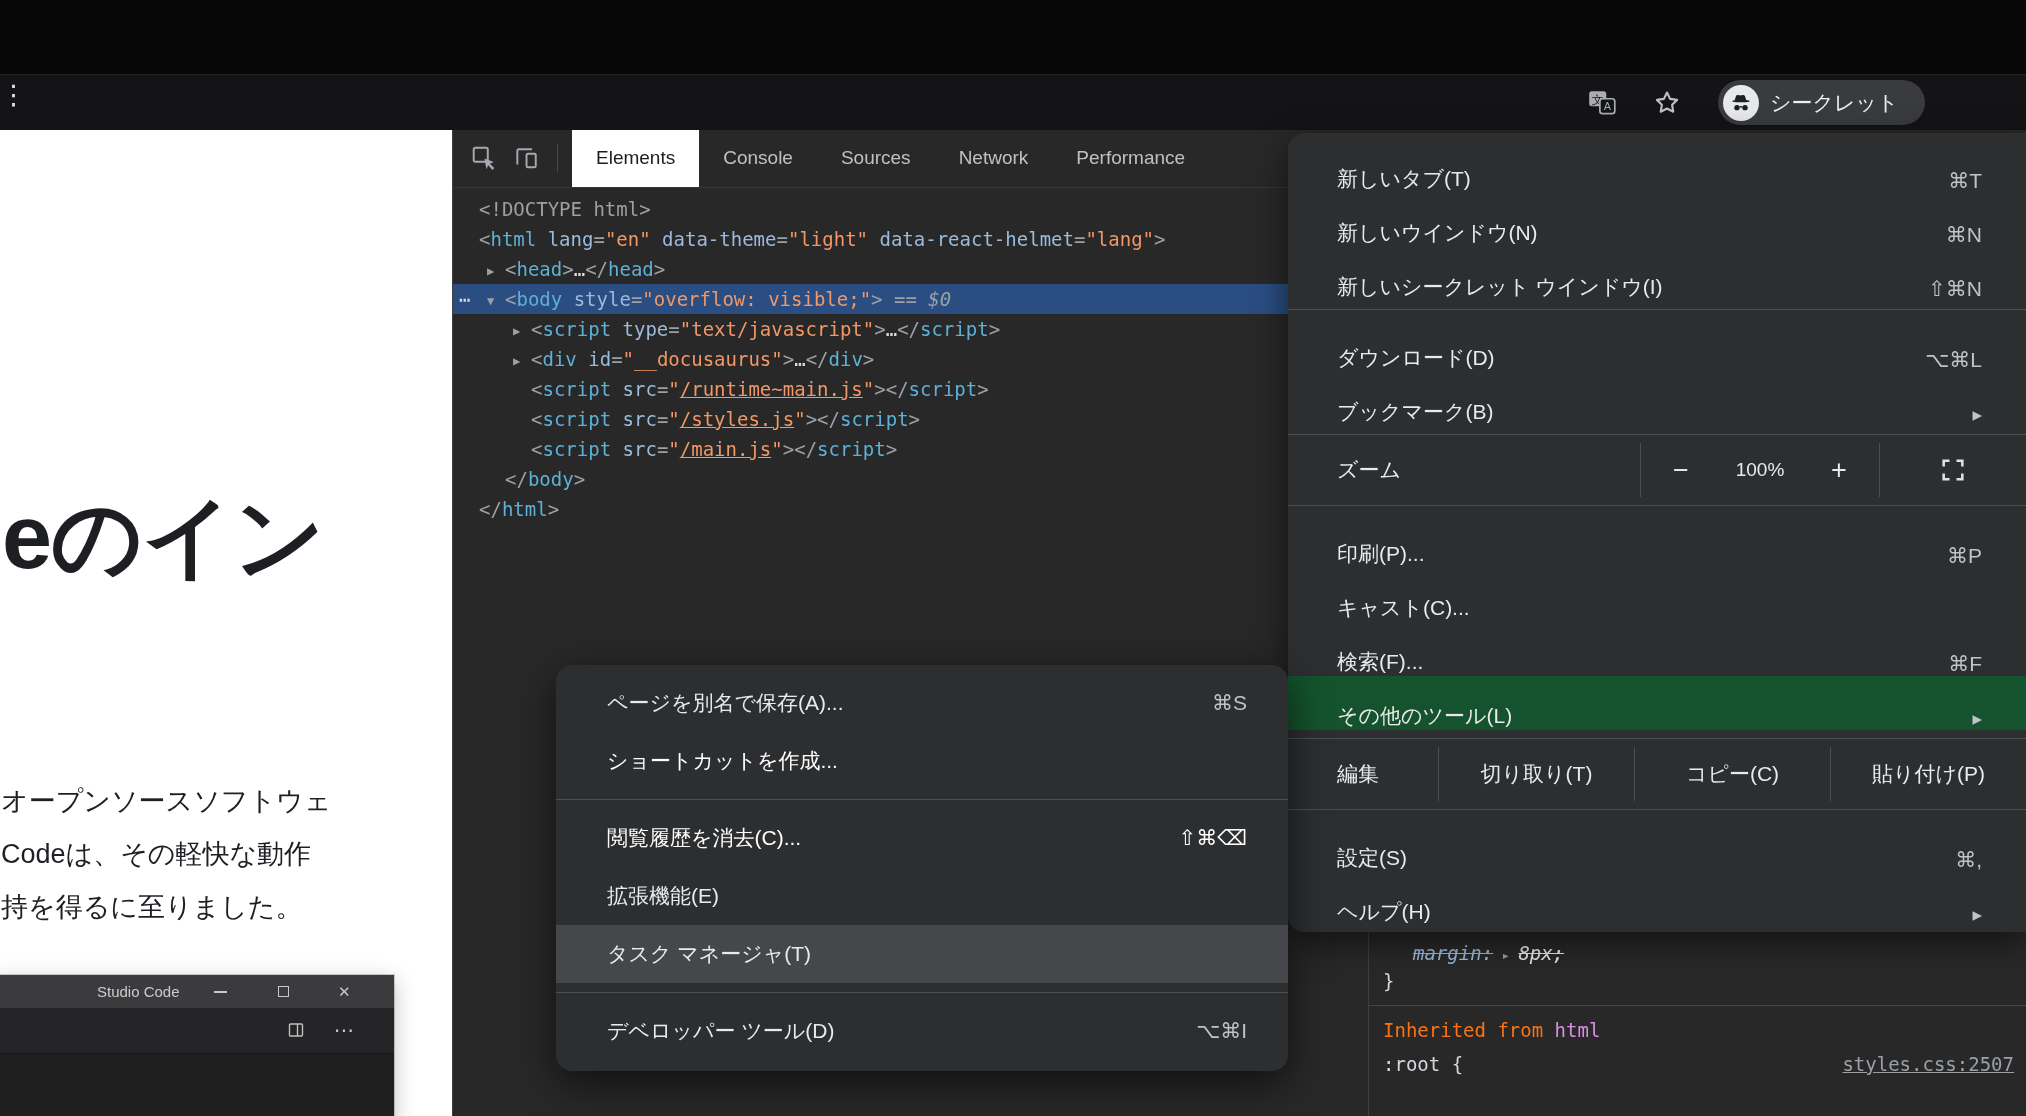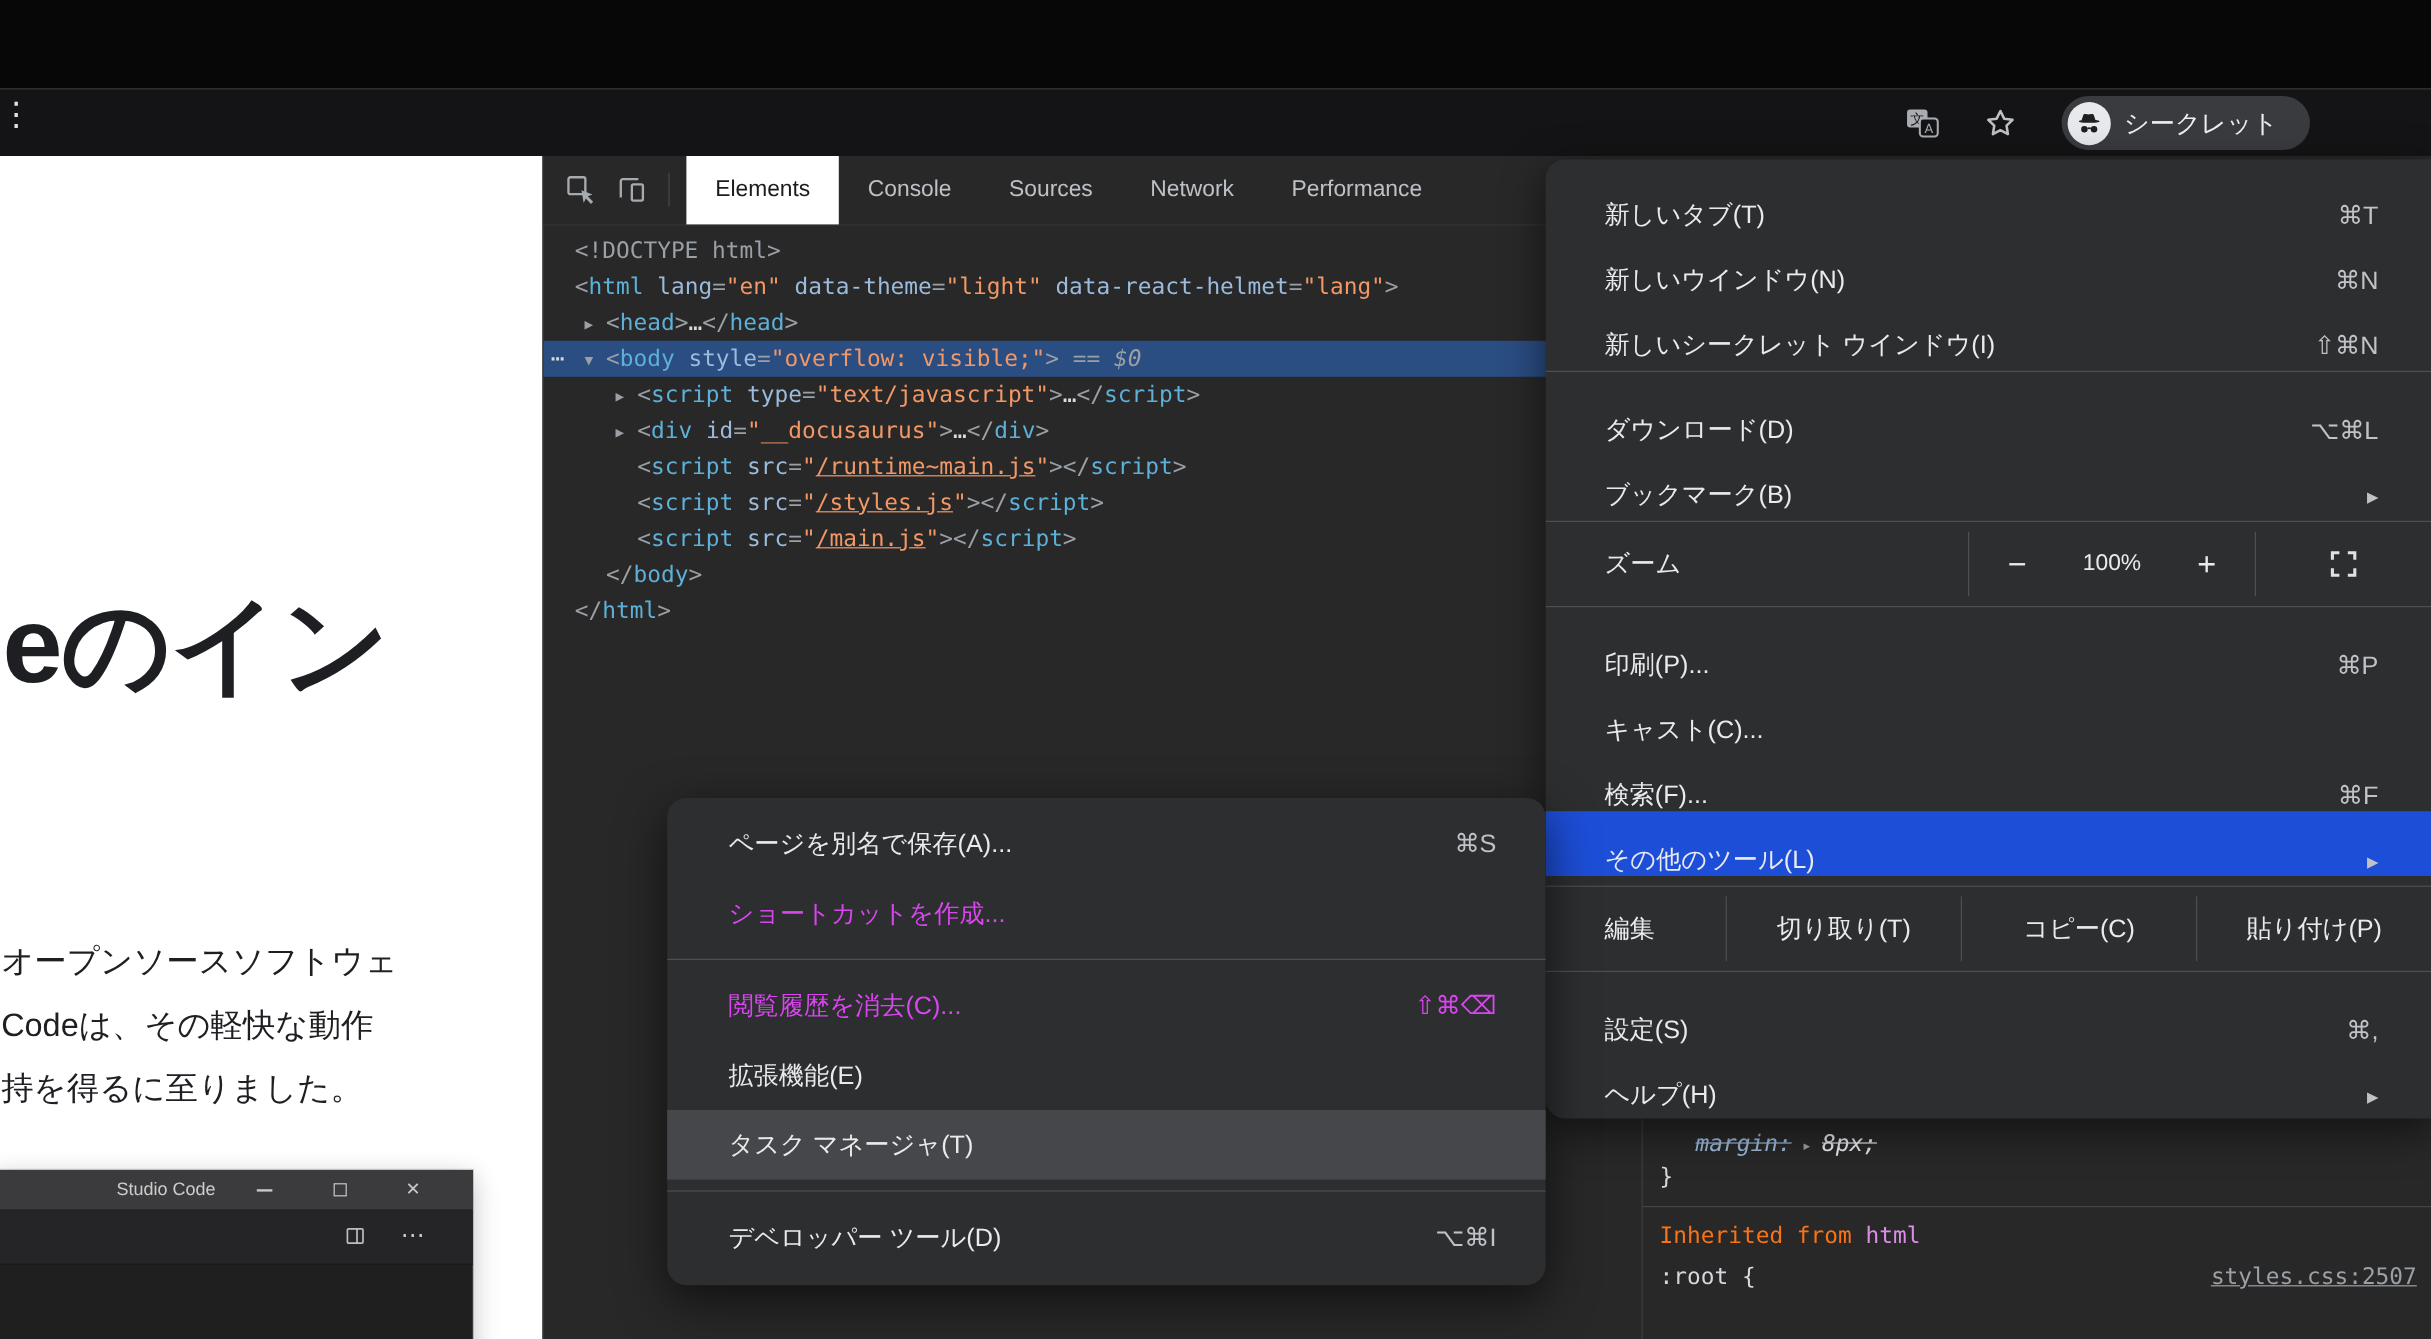--- a/index.html
+++ b/index.html
@@ -72,41 +72,41 @@
   .sp-root{margin-top:6px;}
 
   
   .chrome-menu{position:absolute;left:1288px;top:133px;width:738px;height:799px;background:#2d2e30;
                border-radius:16px 0 0 16px;box-shadow:0 10px 34px rgba(0,0,0,.55);padding:6px 0;box-sizing:border-box;
                color:#e9eaec;font-size:21px;z-index:30;}
   .mi{height:54px;display:flex;align-items:flex-end;padding:0 44px 0 49px;}
   .mi-label{flex:1;white-space:nowrap;}
   .mi-short{color:#bfc3c7;white-space:nowrap;}
   .mi-arrow{color:#bfc3c7;font-size:19px;}
-  .mi.hl{background:#1d4ed8;}
+  .mi.hl{background:#14532d;}
   .msep{height:1px;background:#4e4f52;margin:8px 0;}
 
   .zoom-row{padding:0;display:flex;align-items:stretch;}
   .zr-label{flex:1;display:flex;align-items:center;padding-left:49px;}
   .zr-vdiv{width:1px;background:#4e4f52;}
   .zr-btn{width:80px;display:flex;align-items:center;justify-content:center;font-size:27px;color:#e9eaec;background:none;border:none;font-family:inherit;}
   .zr-val{width:78px;display:flex;align-items:center;justify-content:center;font-size:19px;}
   .zr-fs{width:146px;display:flex;align-items:center;justify-content:center;}
 
   .edit-row{padding:0;display:flex;align-items:stretch;}
   .er-cell{display:flex;align-items:center;}
   .er-first{width:150px;padding-left:49px;box-sizing:border-box;}
   .er-btn{flex:1;justify-content:center;border-left:1px solid #4e4f52;}
 
   
   .submenu{position:absolute;left:556px;top:665px;width:732px;height:406px;background:#2d2e30;border-radius:16px;
            box-shadow:0 12px 40px rgba(0,0,0,.6);padding:9px 0;box-sizing:border-box;color:#e9eaec;font-size:21px;z-index:31;}
   .smi{height:58px;display:flex;align-items:center;padding:0 41px 0 51px;}
   .smi.hl{background:#46474a;}
-  .smi.dis .mi-label,.smi.dis .mi-short{color:#d946ef;}
+  .smi.dis .mi-label,.smi.dis .mi-short{color:#ffffff;}
   .ssep{height:1px;background:#4e4f52;margin:9px 0;}
 </style>
 </head>
 <body>
 
 <div class="screen">
 
   <div class="frame-top"></div>
   <div class="toolbar">
     <span class="tb-icon tb-translate">

